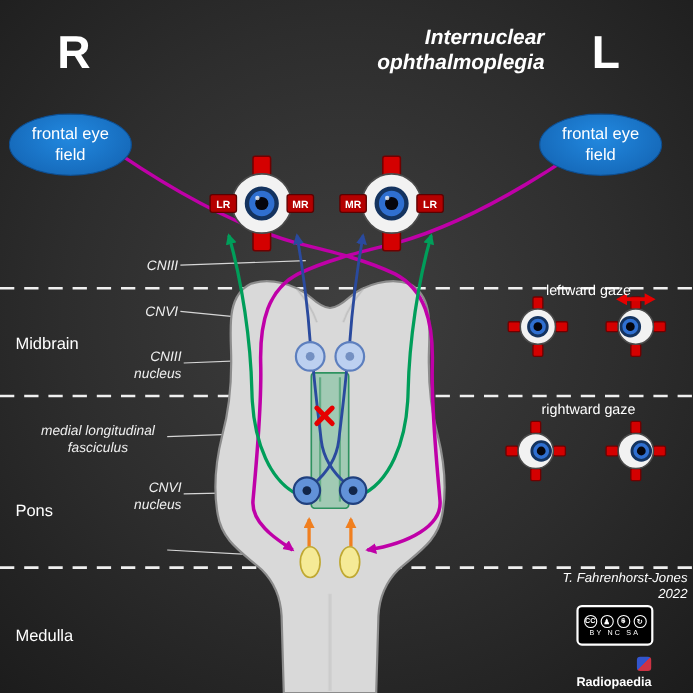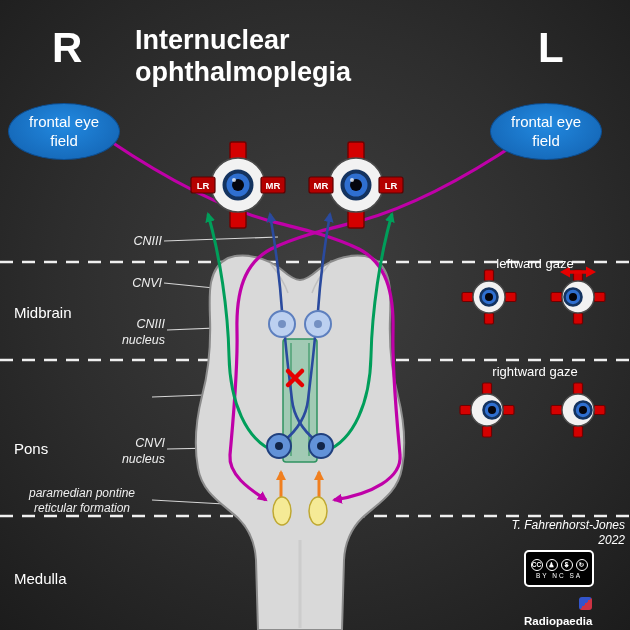--- a/index.html
+++ b/index.html
@@ -2,22 +2,22 @@
 <html><head>
 <meta charset="utf-8">
 <style>
   html,body{margin:0;padding:0;background:#111;}
   .canvas{
     position:relative;width:630px;height:630px;overflow:hidden;
     background:radial-gradient(circle at 50% 45%, #3f3f3f 0%, #2d2d2d 55%, #1c1c1c 100%);
     font-family:"Liberation Sans",sans-serif;
   }
   svg{position:absolute;left:0;top:0;}
-  .title{position:absolute;left:135px;top:24px;width:360px;text-align:left;
-    color:#fff;font-weight:bold;font-size:27px;line-height:1.2;}
+  .title{position:absolute;left:135px;top:24px;width:360px;text-align:right;
+    color:#fff;font-weight:bold;font-size:19px;line-height:1.2;font-style:italic;}
   .side{position:absolute;color:#fff;font-weight:bold;font-size:42px;}
   .fef{position:absolute;width:112px;height:57px;border-radius:50%;
     background:radial-gradient(ellipse at 50% 38%, #2289e0 0%, #1568b8 80%);
     border:1.5px solid #0d4f93;color:#fff;font-size:15px;line-height:1.25;
     display:flex;align-items:center;justify-content:center;text-align:center;
     padding:0 15px;box-sizing:border-box;}
   .lbl{position:absolute;color:#efefef;font-size:12.5px;white-space:pre-line;line-height:1.25;font-style:italic;}
   .lbl.right{text-align:right;}
   .lbl.center{text-align:center;}
   .region{position:absolute;color:#fff;font-weight:normal;font-size:15px;}
@@ -195,27 +195,27 @@
   <div class="side" style="left:52px;top:24px;">R</div>
   <div class="side" style="left:538px;top:24px;">L</div>
 
   <div class="fef" style="left:8px;top:103px;">frontal eye field</div>
   <div class="fef" style="left:490px;top:103px;">frontal eye field</div>
 
   <div class="lbl right" style="left:80px;top:234px;width:82px;">CNIII</div>
   <div class="lbl right" style="left:80px;top:276px;width:82px;">CNVI</div>
   <div class="lbl right" style="left:70px;top:317px;width:95px;">CNIII
 nucleus</div>
+  <div class="lbl center" style="left:28px;top:384px;width:122px;">medial longitudinal
+fasciculus</div>
   <div class="lbl right" style="left:70px;top:436px;width:95px;">CNVI
 nucleus</div>
-  <div class="lbl center" style="left:14px;top:486px;width:136px;font-size:12px;">paramedian pontine
-reticular formation</div>
 
   <div class="region" style="left:14px;top:304px;">Midbrain</div>
-  <div class="region" style="left:14px;top:440px;">Pons</div>
+  <div class="region" style="left:14px;top:456px;">Pons</div>
   <div class="region" style="left:14px;top:570px;">Medulla</div>
 
   <div class="gaze-lbl" style="left:470px;top:256px;">leftward gaze</div>
   <div class="gaze-lbl" style="left:470px;top:364px;">rightward gaze</div>
 
   <div class="credit">
     <div>T. Fahrenhorst-Jones</div>
     <div>2022</div>
   </div>
 

